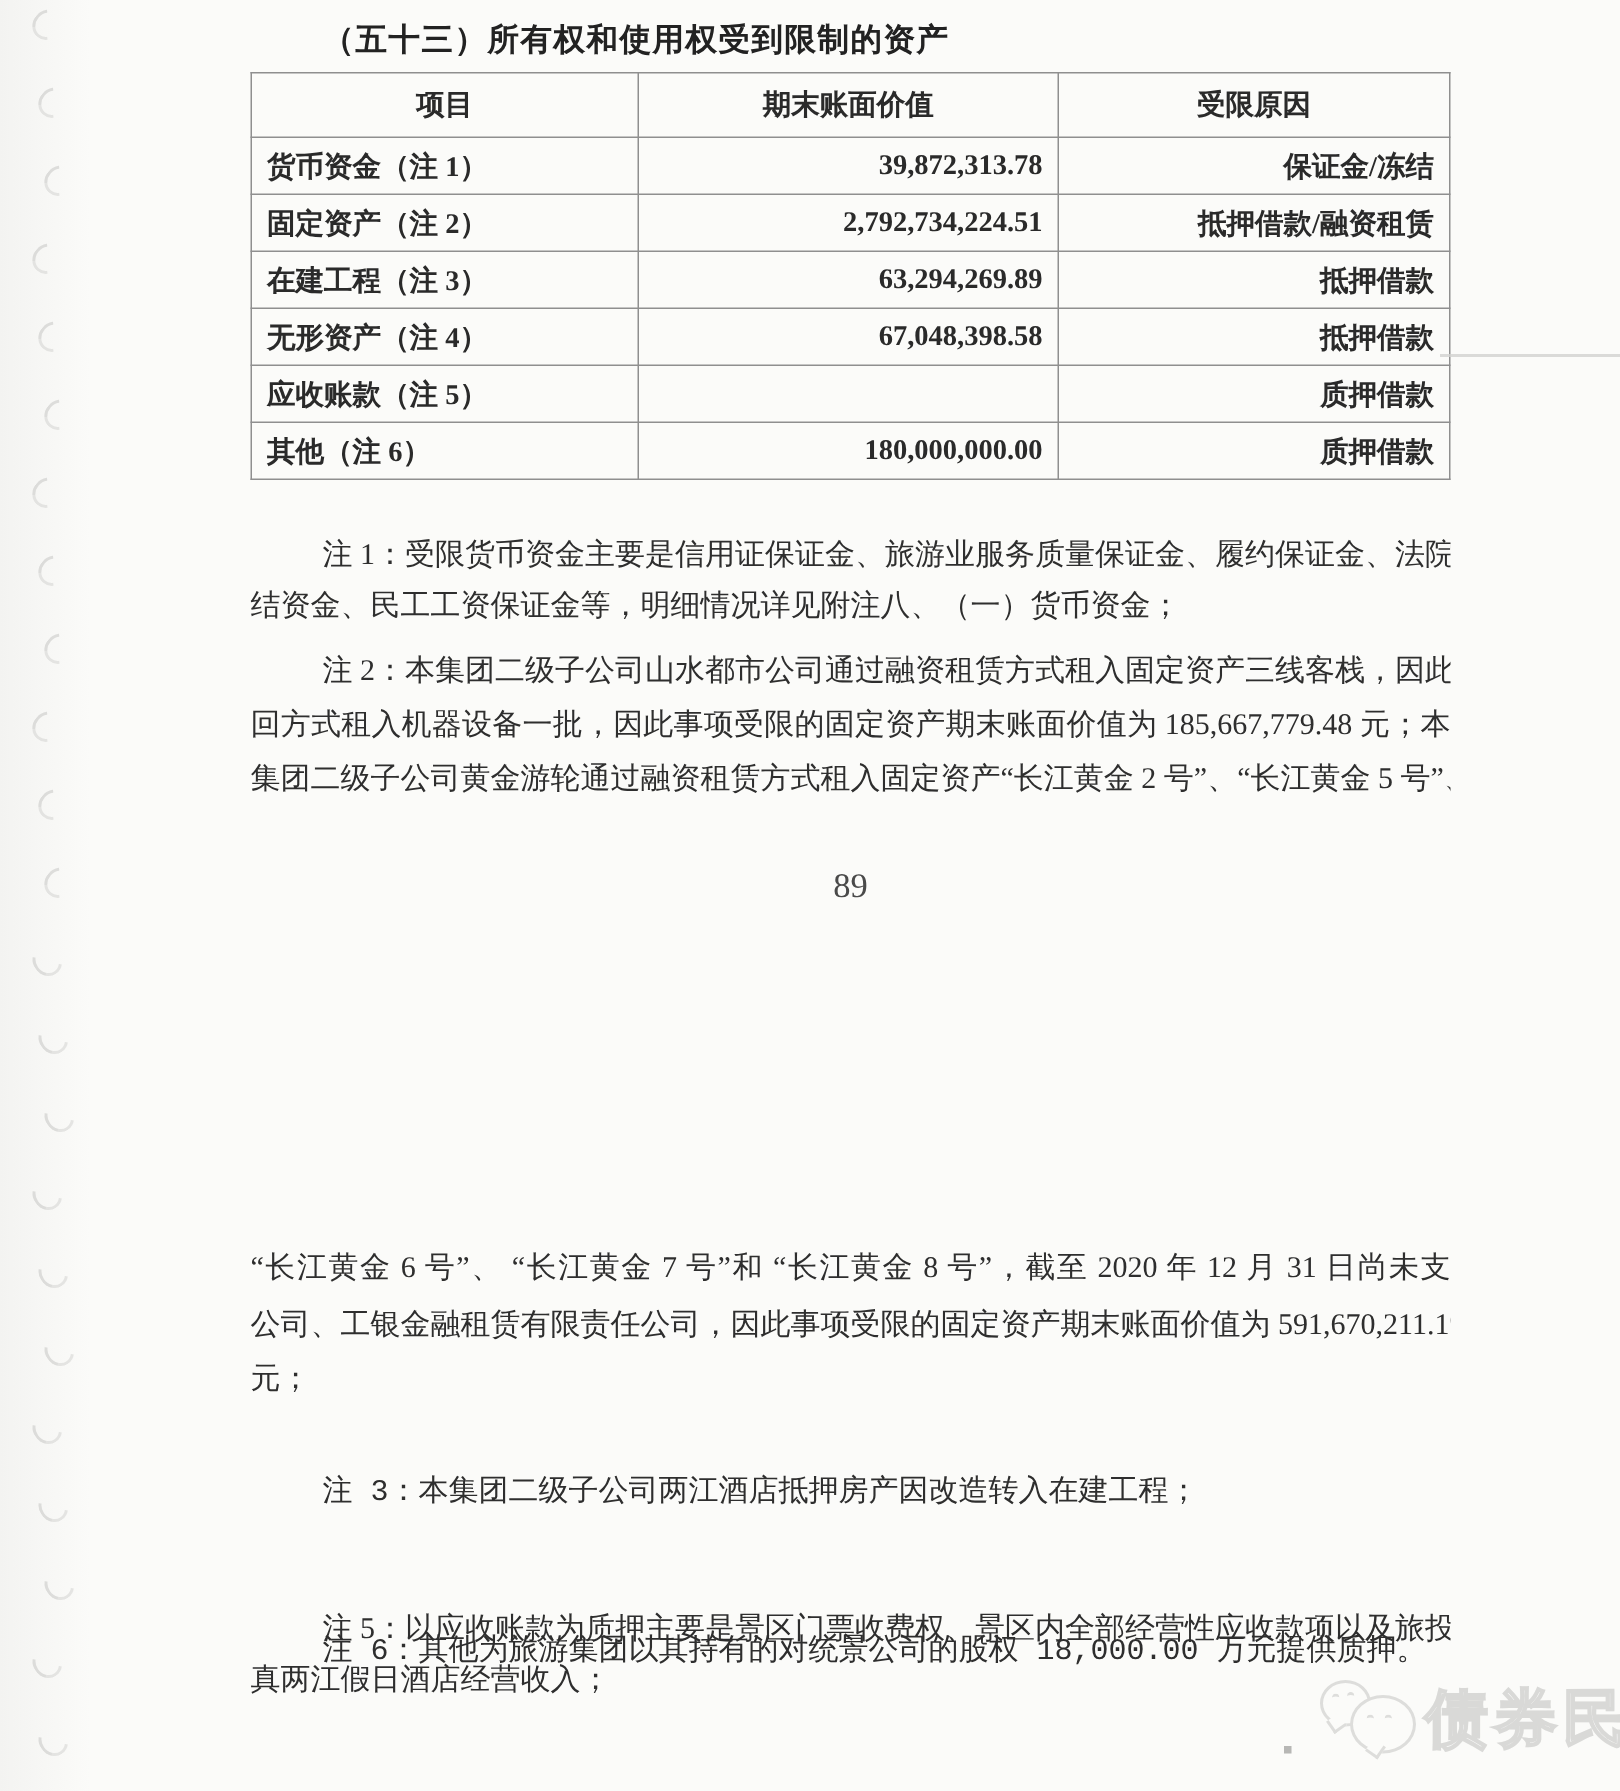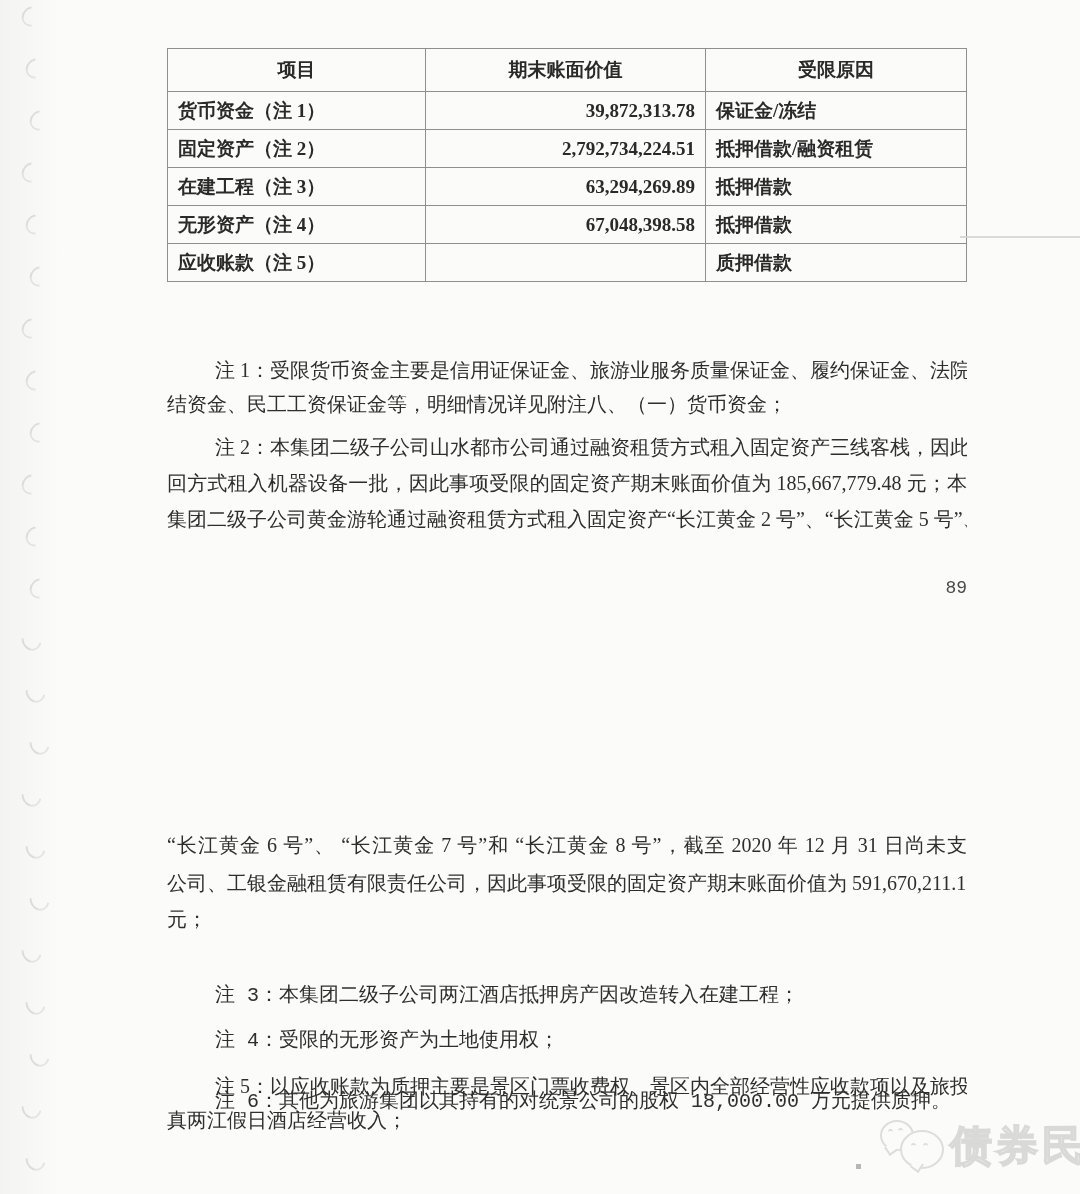--- a/index.html
+++ b/index.html
@@ -40,33 +40,33 @@
   table.restricted th, table.restricted td{
     border:1px solid #8f8f8f;padding:0 10px;overflow:hidden;white-space:nowrap;
   }
   table.restricted th{
     height:42px;text-align:center;font-weight:bold;
     font-family:"Liberation Sans","DejaVu Sans",sans-serif;font-size:19px;
   }
   table.restricted td{height:37px;font-weight:bold;}
   td.cell-item{text-align:left;padding-left:13px;}
   td.cell-value{text-align:right;padding-right:10px;font-family:"Liberation Serif","DejaVu Serif",serif;}
-  td.cell-reason{text-align:left;padding-left:9px;margin-top:28px;}
+  td.cell-reason{text-align:right;padding-left:9px;margin-top:28px;}
   
   .tblock{position:absolute;left:167px;width:800px;font-size:20px;color:#2e2e2e;}
   .tblock .line{display:block;line-height:36px;height:36px;white-space:nowrap;
     text-align:justify;text-align-last:justify;overflow:hidden;}
   .tblock .line.short{text-align-last:left;white-space:normal;font-family:Liberation Mono, monospace;}
   .tblock .line.indent{text-indent:48px;}
   .bigpara .line{line-height:38px;height:38px;}
   
   .page-number{
-    position:absolute;left:167px;top:578px;width:800px;text-align:right;
-    font-family:Liberation Mono, monospace;
-    font-size:18px;color:#4a4a4a;
+    position:absolute;left:167px;top:578px;width:800px;text-align:center;
+    font-family:Liberation Serif, serif;
+    font-size:23px;color:#4a4a4a;
   }
   
   .artifact-line{position:absolute;left:960px;top:236px;width:120px;height:2px;background:#d2d2d0;opacity:.8;}
   .artifact-dot{position:absolute;left:856px;top:1164px;width:5px;height:5px;background:#9a9a98;opacity:.7;}
   
   .watermark{position:absolute;left:878px;top:1116px;display:flex;align-items:center;gap:6px;}
   .wm-logo{position:relative;width:66px;height:60px;}
   .wm-bubble{position:absolute;background:#fbfbf9;border:2px solid #dddddb;border-radius:50%;}
   .wm-bubble.small{left:2px;top:4px;width:30px;height:27px;}
   .wm-bubble.big{left:22px;top:14px;width:40px;height:35px;}
@@ -108,20 +108,21 @@
       <div class="bind-mark norm" style="top: 786px; left: 22px;"></div>
       <div class="bind-mark norm" style="top: 838px; left: 26px;"></div>
       <div class="bind-mark norm" style="top: 890px; left: 30px;"></div>
       <div class="bind-mark norm" style="top: 942px; left: 22px;"></div>
       <div class="bind-mark norm" style="top: 994px; left: 26px;"></div>
       <div class="bind-mark norm" style="top: 1046px; left: 30px;"></div>
       <div class="bind-mark norm" style="top: 1098px; left: 22px;"></div>
       <div class="bind-mark norm" style="top: 1150px; left: 26px;"></div>
     </div>
 
+  <div class="doc-title">（五十三）所有权和使用权受到限制的资产</div>
 
   <table class="restricted">
     <colgroup>
         <col class="c1">
         <col class="c2">
         <col class="c3">
       </colgroup>
     <tbody>
         <tr>
       <th>项目</th>
@@ -146,20 +147,25 @@
     <tr>
       <td class="cell-item">无形资产（注 4）</td>
       <td class="cell-value">67,048,398.58</td>
       <td class="cell-reason">抵押借款</td>
     </tr>
     <tr>
       <td class="cell-item">应收账款（注 5）</td>
       <td class="cell-value"></td>
       <td class="cell-reason">质押借款</td>
     </tr>
+    <tr>
+      <td class="cell-item">其他（注 6）</td>
+      <td class="cell-value">180,000,000.00</td>
+      <td class="cell-reason">质押借款</td>
+    </tr>
   </tbody>
     </table>
 
   <div class="tblock" style="top:352px;">
     <span class="line indent">注 1：受限货币资金主要是信用证保证金、旅游业服务质量保证金、履约保证金、法院冻</span>
     <span class="line short">结资金、民工工资保证金等，明细情况详见附注八、（一）货币资金；</span>
   </div>
 
   <div class="tblock" style="top:429px;">
     <span class="line indent">注 2：本集团二级子公司山水都市公司通过融资租赁方式租入固定资产三线客栈，因此事</span>
@@ -172,23 +178,20 @@
   <div class="tblock bigpara" style="top:826px;">
     <span class="line">“长江黄金 6 号”、 “长江黄金 7 号”和 “长江黄金 8 号”，截至 2020 年 12 月 31 日尚未支</span>
     <span class="line">公司、工银金融租赁有限责任公司，因此事项受限的固定资产期末账面价值为 591,670,211.19</span>
     <span class="line short">元；</span>
   </div>
 
   <div class="tblock" style="top:978px;">
     <span class="line short indent">注 3：本集团二级子公司两江酒店抵押房产因改造转入在建工程；</span>
   </div>
 
-  <div class="tblock" style="top:1023px;">
-    <span class="line short indent">注 4：受限的无形资产为土地使用权；</span>
-  </div>
 
   <div class="tblock" style="top:1068px;">
     <span class="line indent">注 5：以应收账款为质押主要是景区门票收费权、景区内全部经营性应收款项以及旅投道</span>
     <span class="line short">真两江假日酒店经营收入；</span>
   </div>
 
   <div class="tblock" style="top:1084px;">
     <span class="line short indent">注 6：其他为旅游集团以其持有的对统景公司的股权 18,000.00 万元提供质押。</span>
   </div>
 

